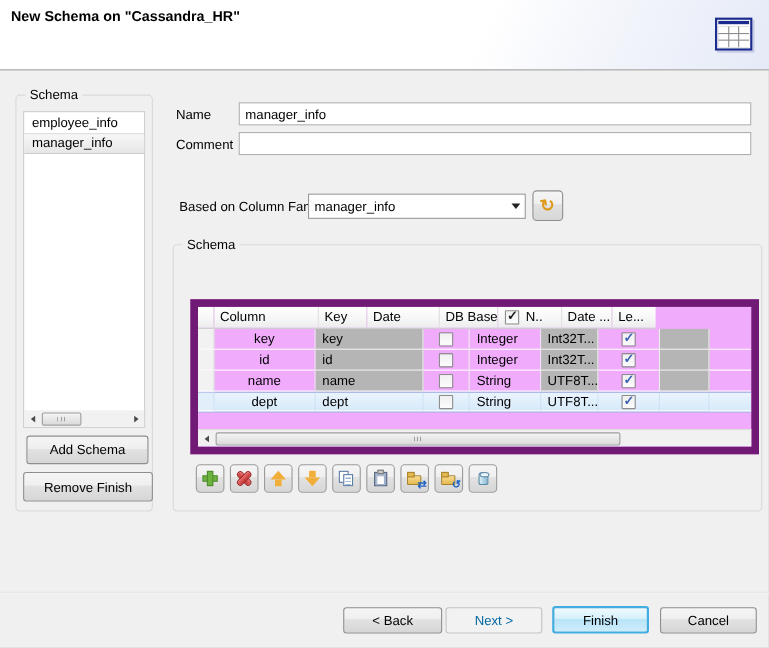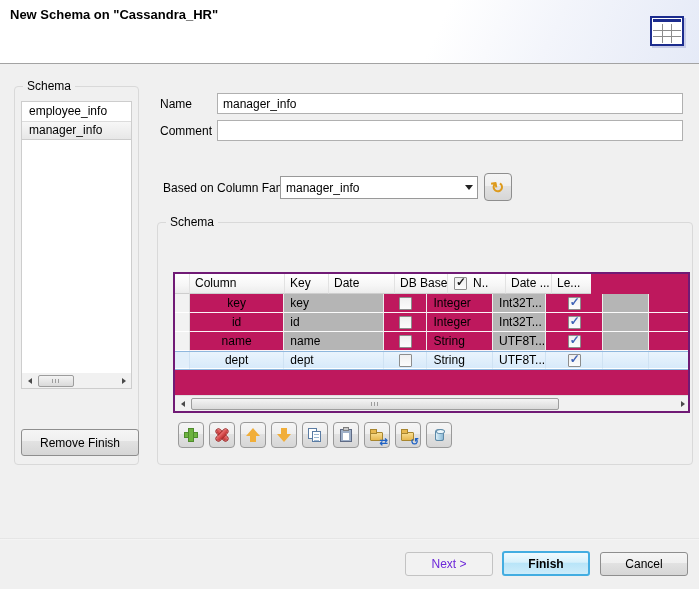--- a/index.html
+++ b/index.html
@@ -30,21 +30,21 @@
 
   
   .groupbox { position:absolute; border:1px solid #d9d9d9; border-radius:4px; }
   .legend { position:absolute; top:-8px; left:8px; background:#f0f0f0; padding:0 4px; font-size:12px; }
   .win-btn {
     position:absolute; border:1px solid #8e8e8e; border-radius:3px;
     background:linear-gradient(#f5f5f5,#efefef 45%,#e2e2e2 46%,#d6d6d6);
     font-family:"Liberation Sans",sans-serif; font-size:12px; color:#000;
     display:flex; align-items:center; justify-content:center; cursor:default;
   }
-  .win-btn.disabled { color:#6d28d9; background:#f2f2f2; border-color:#c3c3c3; }
+  .win-btn.disabled { color:#0369a1; background:#f2f2f2; border-color:#c3c3c3; }
   .win-btn.default {
     border:2px solid #43ade1; background:linear-gradient(#f0fafe,#d6f0fb 45%,#b7e4f8 46%,#cdecfa);
   }
   .text-input {
     position:absolute; height:21px; background:#fff; border:1px solid #b0b0b0;
     font-family:"Liberation Sans",sans-serif; font-size:12px; padding:0 5px; color:#000;
   }
   .cb {
     display:inline-block; width:13px; height:13px; border:1px solid #8d8d8d; border-radius:1px;
     background:linear-gradient(#f0f0f0,#fcfcfc); position:relative; flex:none;
@@ -96,21 +96,21 @@
   .combo-arrow-zone { width:17px; height:100%; display:flex; align-items:center; justify-content:center; }
   .combo-arrow { width:0; height:0; border-left:4px solid transparent; border-right:4px solid transparent; border-top:5px solid #222; }
   .btn-refresh { left:484px; top:173px; width:28px; height:28px; border-radius:4px; }
   .refresh-glyph { font-size:16px; font-weight:bold; color:#dd9a1c; transform:rotate(-10deg); }
   .btn-guess { left:586px; top:172px; width:90px; height:27px; }
 
   
   .right-group { left:157px; top:222px; width:536px; height:243px; }
   .grid-table {
     position:absolute; left:173px; top:272px; width:517px; height:141px;
-    background:#be185d; border:2px solid #701a75; overflow:hidden;
+    background:#f0abfc; border:7px solid #701a75; overflow:hidden;
   }
   .t-row { display:flex; }
   .t-head .cell {
     height:20px; line-height:19px; background:linear-gradient(#ffffff,#f6f6f6 60%,#ececec);
     border-right:1px solid #e2e2e2; border-bottom:1px solid #cecece;
     font-size:12px; padding-left:5px; white-space:nowrap; overflow:hidden;
   }
   .t-body .cell {
     height:19px; line-height:18px; font-size:12px; padding-left:6px;
     border-right:1px solid #ededed; border-bottom:1px solid rgba(255,255,255,.95);
@@ -164,21 +164,21 @@
   .folder::before { content:""; position:absolute; left:-1px; top:-4px; width:5px; height:3px; background:#e7b84f; border:1px solid #a8862f; }
   .ovr { right:-3px; bottom:-4px; font-size:10px; font-weight:bold; color:#1f62c4; line-height:10px; }
   .ic-db .cyl { left:4px; top:2px; width:9px; height:12px; background:linear-gradient(90deg,#ddeef7,#a9d0e5 60%,#8fb8d4);
     border:1px solid #5d8aa8; border-radius:4px 4px 3px 3px / 3px 3px 2px 2px; }
   .ic-db .cyl::before { content:""; position:absolute; left:0px; top:-1px; width:7px; height:3px; background:#ecf6fb; border:1px solid #5d8aa8; border-radius:50%; }
 
   
   .footer-sep { position:absolute; left:0; top:538px; width:699px; height:2px; background:linear-gradient(#dedede,#fbfbfb); }
   .btn-back   { left:312px; top:552px; width:90px; height:24px; }
   .btn-next   { left:405px; top:552px; width:88px; height:24px; }
-  .btn-finish { left:502px; top:551px; width:88px; height:25px;font-weight:bold; }
+  .btn-finish { left:502px; top:551px; width:88px; height:25px; }
   .btn-cancel { left:600px; top:552px; width:88px; height:24px; }
 </style>
 </head>
 <body>
 
 <div class="dialog">
 
   <div class="header">
     <div class="header-title">New Schema on "Cassandra_HR"</div>
     <div class="table-icon">
@@ -207,20 +207,21 @@
       <div class="scroll-btn">
           <div class="tri-l"></div>
         </div>
       <div class="scroll-thumb"></div>
       <div class="sp"></div>
       <div class="scroll-btn">
           <div class="tri-r"></div>
         </div>
     </div>
   </div>
+  <button class="win-btn btn-add-schema">Add Schema</button>
   <button class="win-btn btn-remove-schema">Remove Finish</button>
 
   <div class="lbl name-lbl">Name</div>
   <input class="text-input name-input" value="manager_info" style="">
   <div class="lbl comment-lbl">Comment</div>
   <input class="text-input comment-input" value="" style="">
 
   <div class="lbl based-lbl">Based on Column Family</div>
   <div class="combo">
     <div class="combo-value">manager_info</div>
@@ -379,17 +380,18 @@
         <div class="ovr">↺</div>
       </span>
   </button>
   <button class="win-btn tool-btn" style="left:426px;">
     <span class="ic ic-db">
         <div class="cyl"></div>
       </span>
   </button>
 
   <div class="footer-sep"></div>
+  <button class="win-btn btn-back">&lt; Back</button>
   <button class="win-btn btn-next disabled">Next &gt;</button>
   <button class="win-btn btn-finish default">Finish</button>
   <button class="win-btn btn-cancel">Cancel</button>
 
 </div>
 
 </body></html>

